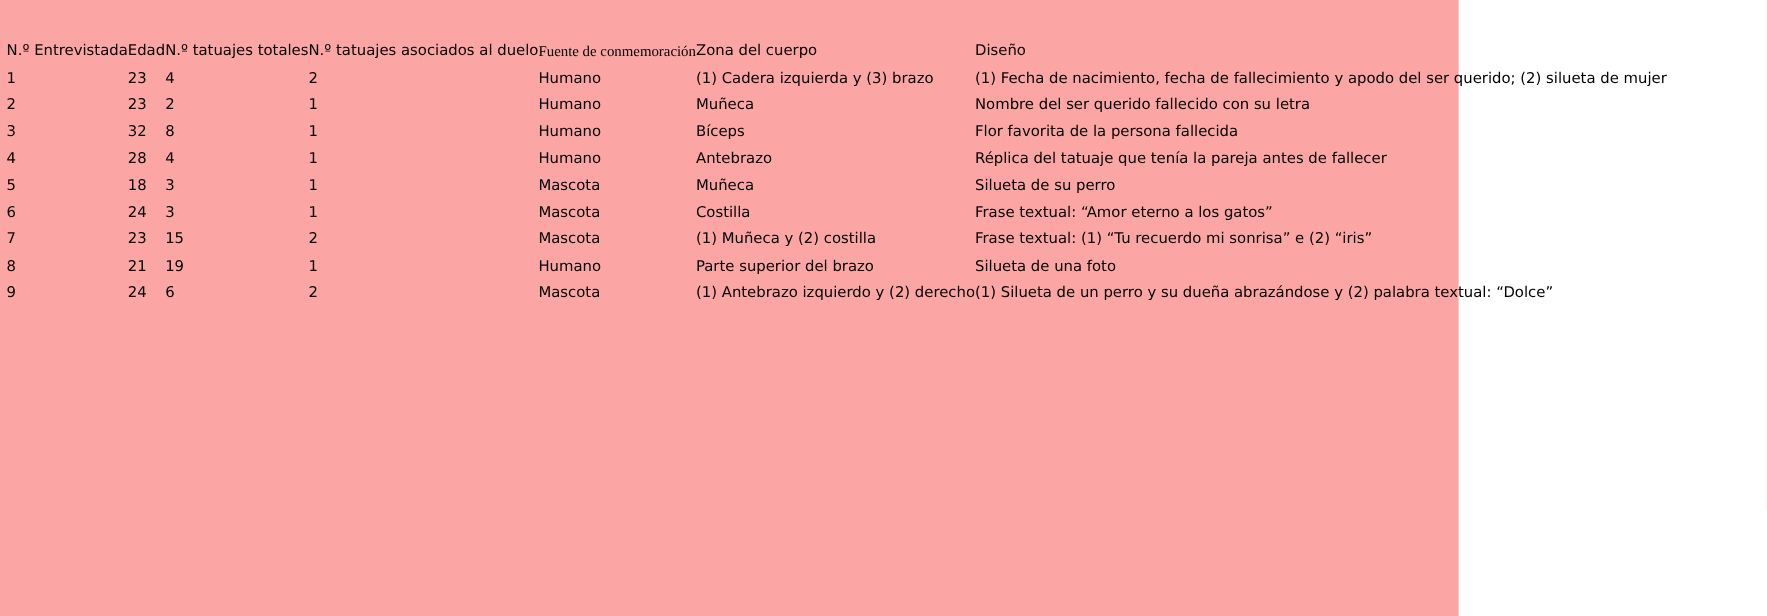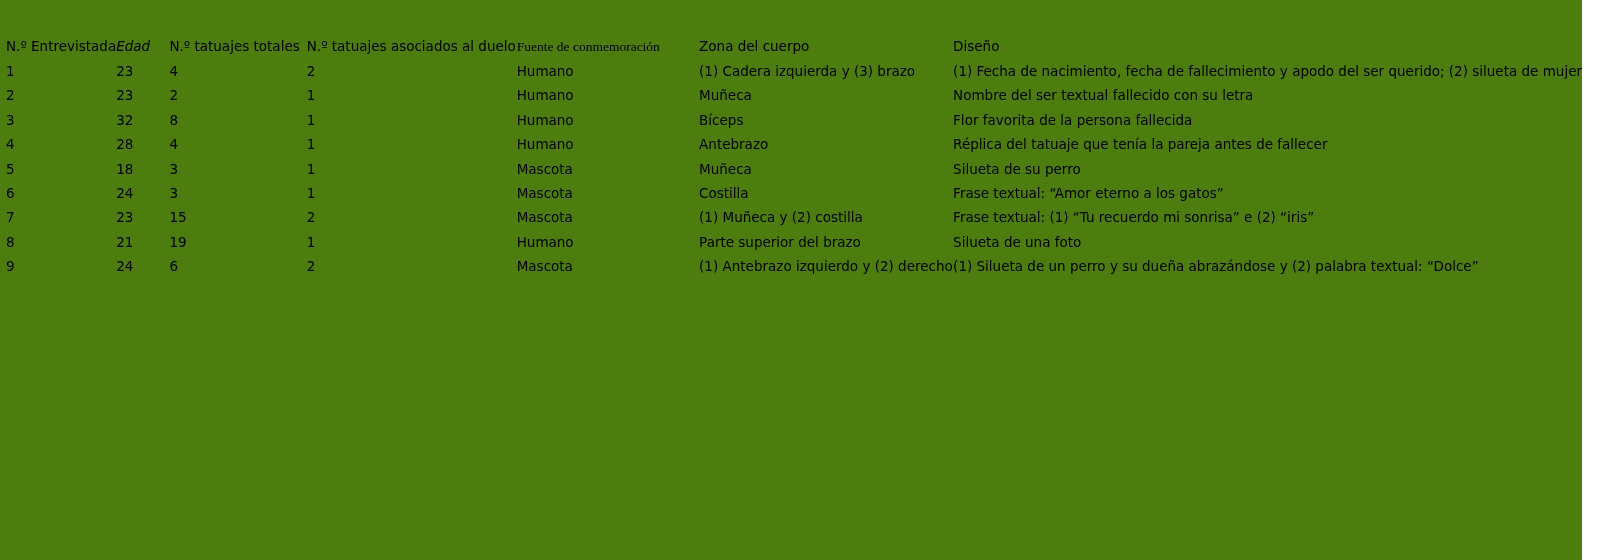--- a/index.html
+++ b/index.html
@@ -9,23 +9,23 @@
   }
   body {
     width: 1606px;
     height: 560px;
     font-family: "DejaVu Sans", sans-serif;
     color: #000000;
     overflow: hidden;
   }
   .page {
     position: relative;
-    width: 1582px;
+    width: 1326px;
     height: 560px;
-    background: #4d7c0f;
+    background: #fca5a5;
   }
   table.data-table {
     position: absolute;
     left: 6px;
     top: 40px;
     border-collapse: collapse;
     font-size: 13.5px;
     line-height: 1.0;
   }
   table.data-table th,
@@ -38,21 +38,21 @@
   }
   table.data-table th {
     height: 25px;
     padding-bottom: 0;
   }
   table.data-table tbody tr {
     height: 24.4px;
   }
   
   .col-num      { width: 75px; }
-  .col-edad     { width: 55px; font-style: italic; }
+  .col-edad     { width: 55px; }
   .col-tat      { width: 138px; }
   .col-duelo    { width: 210px; }
   .col-fuente   { width: 186px; font-family: Liberation Serif, serif; }
   .col-zona     { width: 254px; }
   .col-diseno   { width: auto; margin-left: 32px; }
 </style>
 </head>
 <body>
 
 <div class="page">
@@ -78,21 +78,21 @@
         <td>(1) Cadera izquierda y (3) brazo</td>
         <td>(1) Fecha de nacimiento, fecha de fallecimiento y apodo del ser querido; (2) silueta de mujer</td>
       </tr>
       <tr>
         <td>2</td>
         <td>23</td>
         <td>2</td>
         <td>1</td>
         <td>Humano</td>
         <td>Muñeca</td>
-        <td>Nombre del ser textual fallecido con su letra</td>
+        <td>Nombre del ser querido fallecido con su letra</td>
       </tr>
       <tr>
         <td>3</td>
         <td>32</td>
         <td>8</td>
         <td>1</td>
         <td>Humano</td>
         <td>Bíceps</td>
         <td>Flor favorita de la persona fallecida</td>
       </tr>

